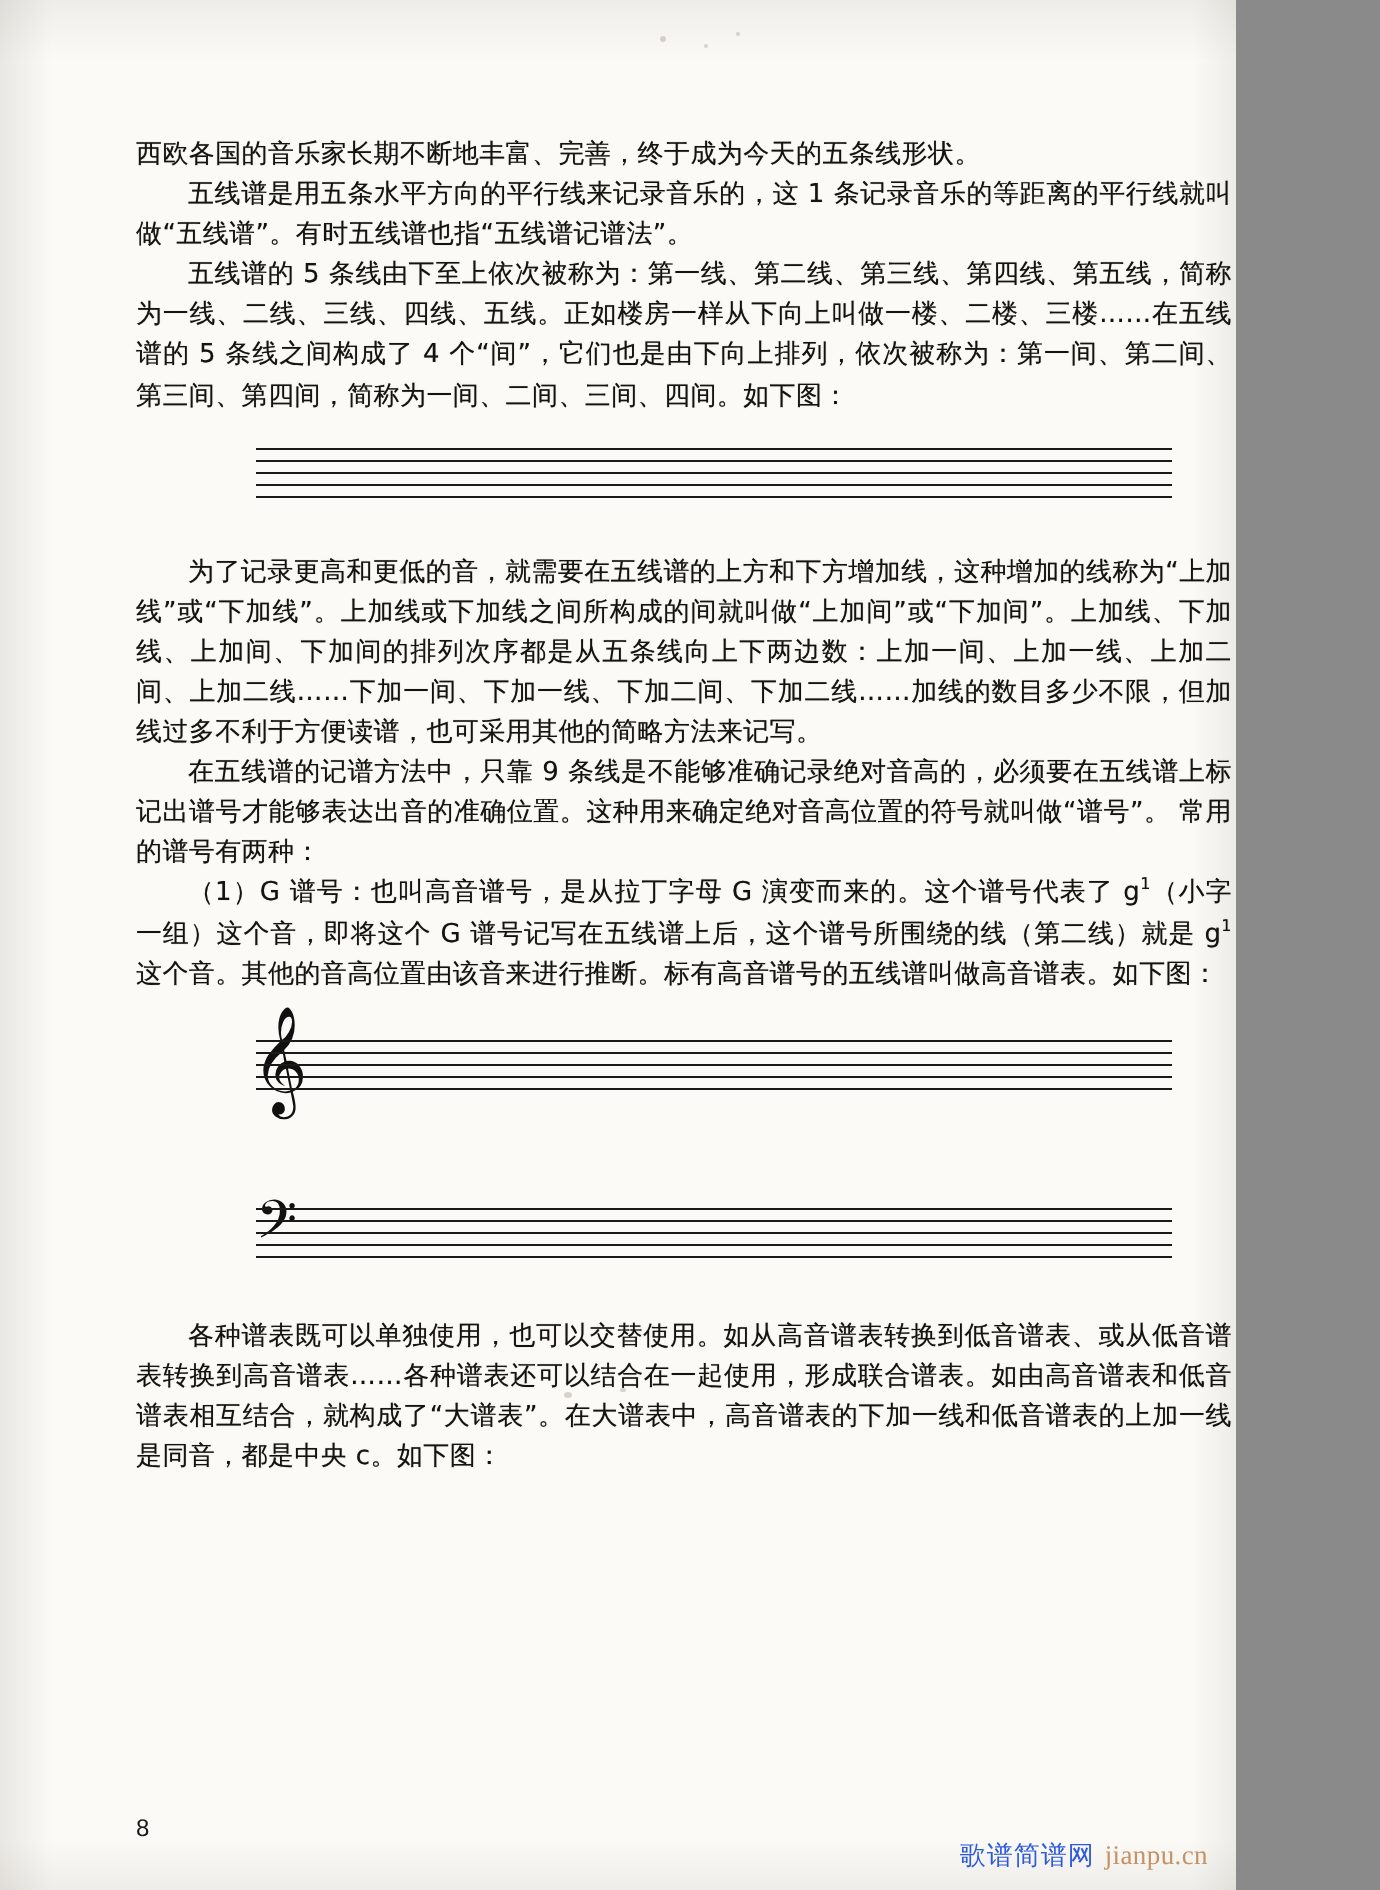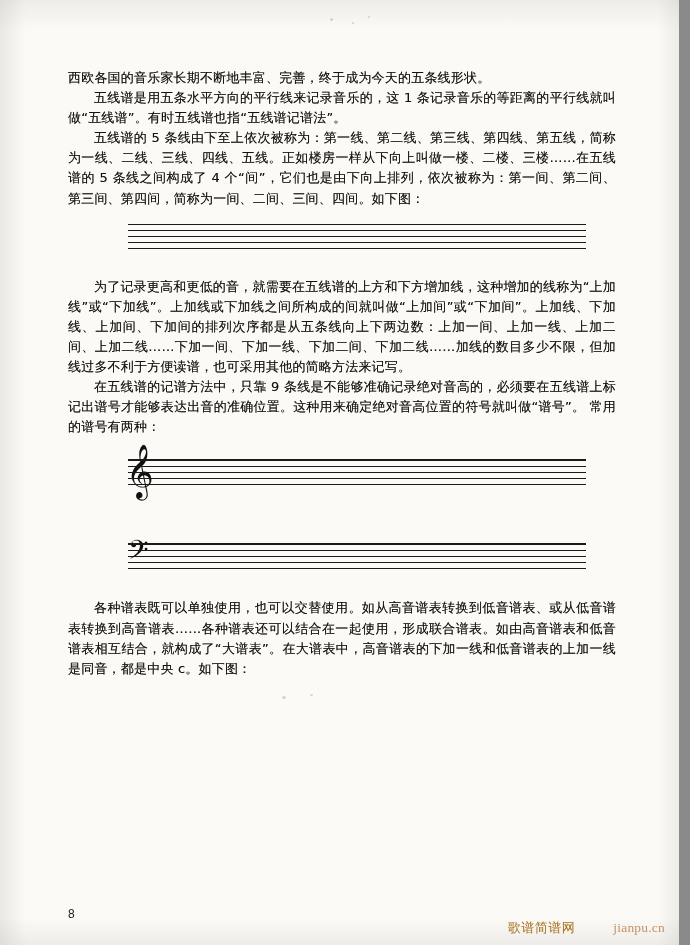--- a/index.html
+++ b/index.html
@@ -2,21 +2,21 @@
 <html><head>
 <meta charset="utf-8">
 <style>
   html, body {
     margin: 0;
     padding: 0;
     background: #8a8a8a;
   }
   .page {
     position: relative;
-    width: 679px;
+    width: 618px;
     height: 945px;
     background: #fbfaf7;
     overflow: hidden;
     font-family: "DejaVu Sans", "Liberation Sans", sans-serif;
   }
   
   .paper-grain {
     position: absolute;
     inset: 0;
     pointer-events: none;
@@ -113,31 +113,30 @@
     position: absolute;
     right: 14px;
     bottom: 8px;
     display: flex;
     align-items: baseline;
     gap: 5px;
     opacity: .92;
   }
   .watermark .wm-cn {
     font-size: 13px;
-    color: #a16207;
+    color: #1d4ed8;
     letter-spacing: .5px;
     font-family: "DejaVu Sans", sans-serif;
     text-align: center;
   }
   .watermark .wm-url {
     font-size: 13.5px;
     color: #c28a5a;
     font-family: "Liberation Serif", serif;
     letter-spacing: .2px;
-    margin-left: 33px;
   }
   sup { font-size: .62em; vertical-align: super; line-height: 0; }
 </style>
 </head>
 <body>
 
 <div class="page">
 
   <div class="paper-grain"></div>
   <div class="speck" style="left:330px;top:18px;width:3px;height:3px;"></div>
@@ -171,20 +170,23 @@
     </div>
 
     <div style="height:28px"></div>
 
 
     <p class="indent">为了记录更高和更低的音，就需要在五线谱的上方和下方增加线，这种增加的线称为“上加线”或“下加线”。上加线或下加线之间所构成的间就叫做“上加间”或“下加间”。上加线、下加线、上加间、下加间的排列次序都是从五条线向上下两边数：上加一间、上加一线、上加二间、上加二线……下加一间、下加一线、下加二间、下加二线……加线的数目多少不限，但加线过多不利于方便读谱，也可采用其他的简略方法来记写。</p>
 
 
     <p class="indent">在五线谱的记谱方法中，只靠 9 条线是不能够准确记录绝对音高的，必须要在五线谱上标记出谱号才能够表达出音的准确位置。这种用来确定绝对音高位置的符号就叫做“谱号”。 常用的谱号有两种：</p>
 
+    <p class="indent">
+      <span>（1）G 谱号：也叫高音谱号，是从拉丁字母 G 演变而来的。这个谱号代表了 g</span><sup>1</sup><span>（小字一组）这个音，即将这个 G 谱号记写在五线谱上后，这个谱号所围绕的线（第二线）就是 g</span><sup>1</sup><span>这个音。其他的音高位置由该音来进行推断。标有高音谱号的五线谱叫做高音谱表。如下图：</span>
+    </p>
 
     <div style="height:22px"></div>
 
     <div class="staff-wrap">
       <div class="staff">
         <div class="clef treble">𝄞</div>
         <div class="line l1"></div>
         <div class="line l2"></div>
         <div class="line l3"></div>
         <div class="line l4"></div>

